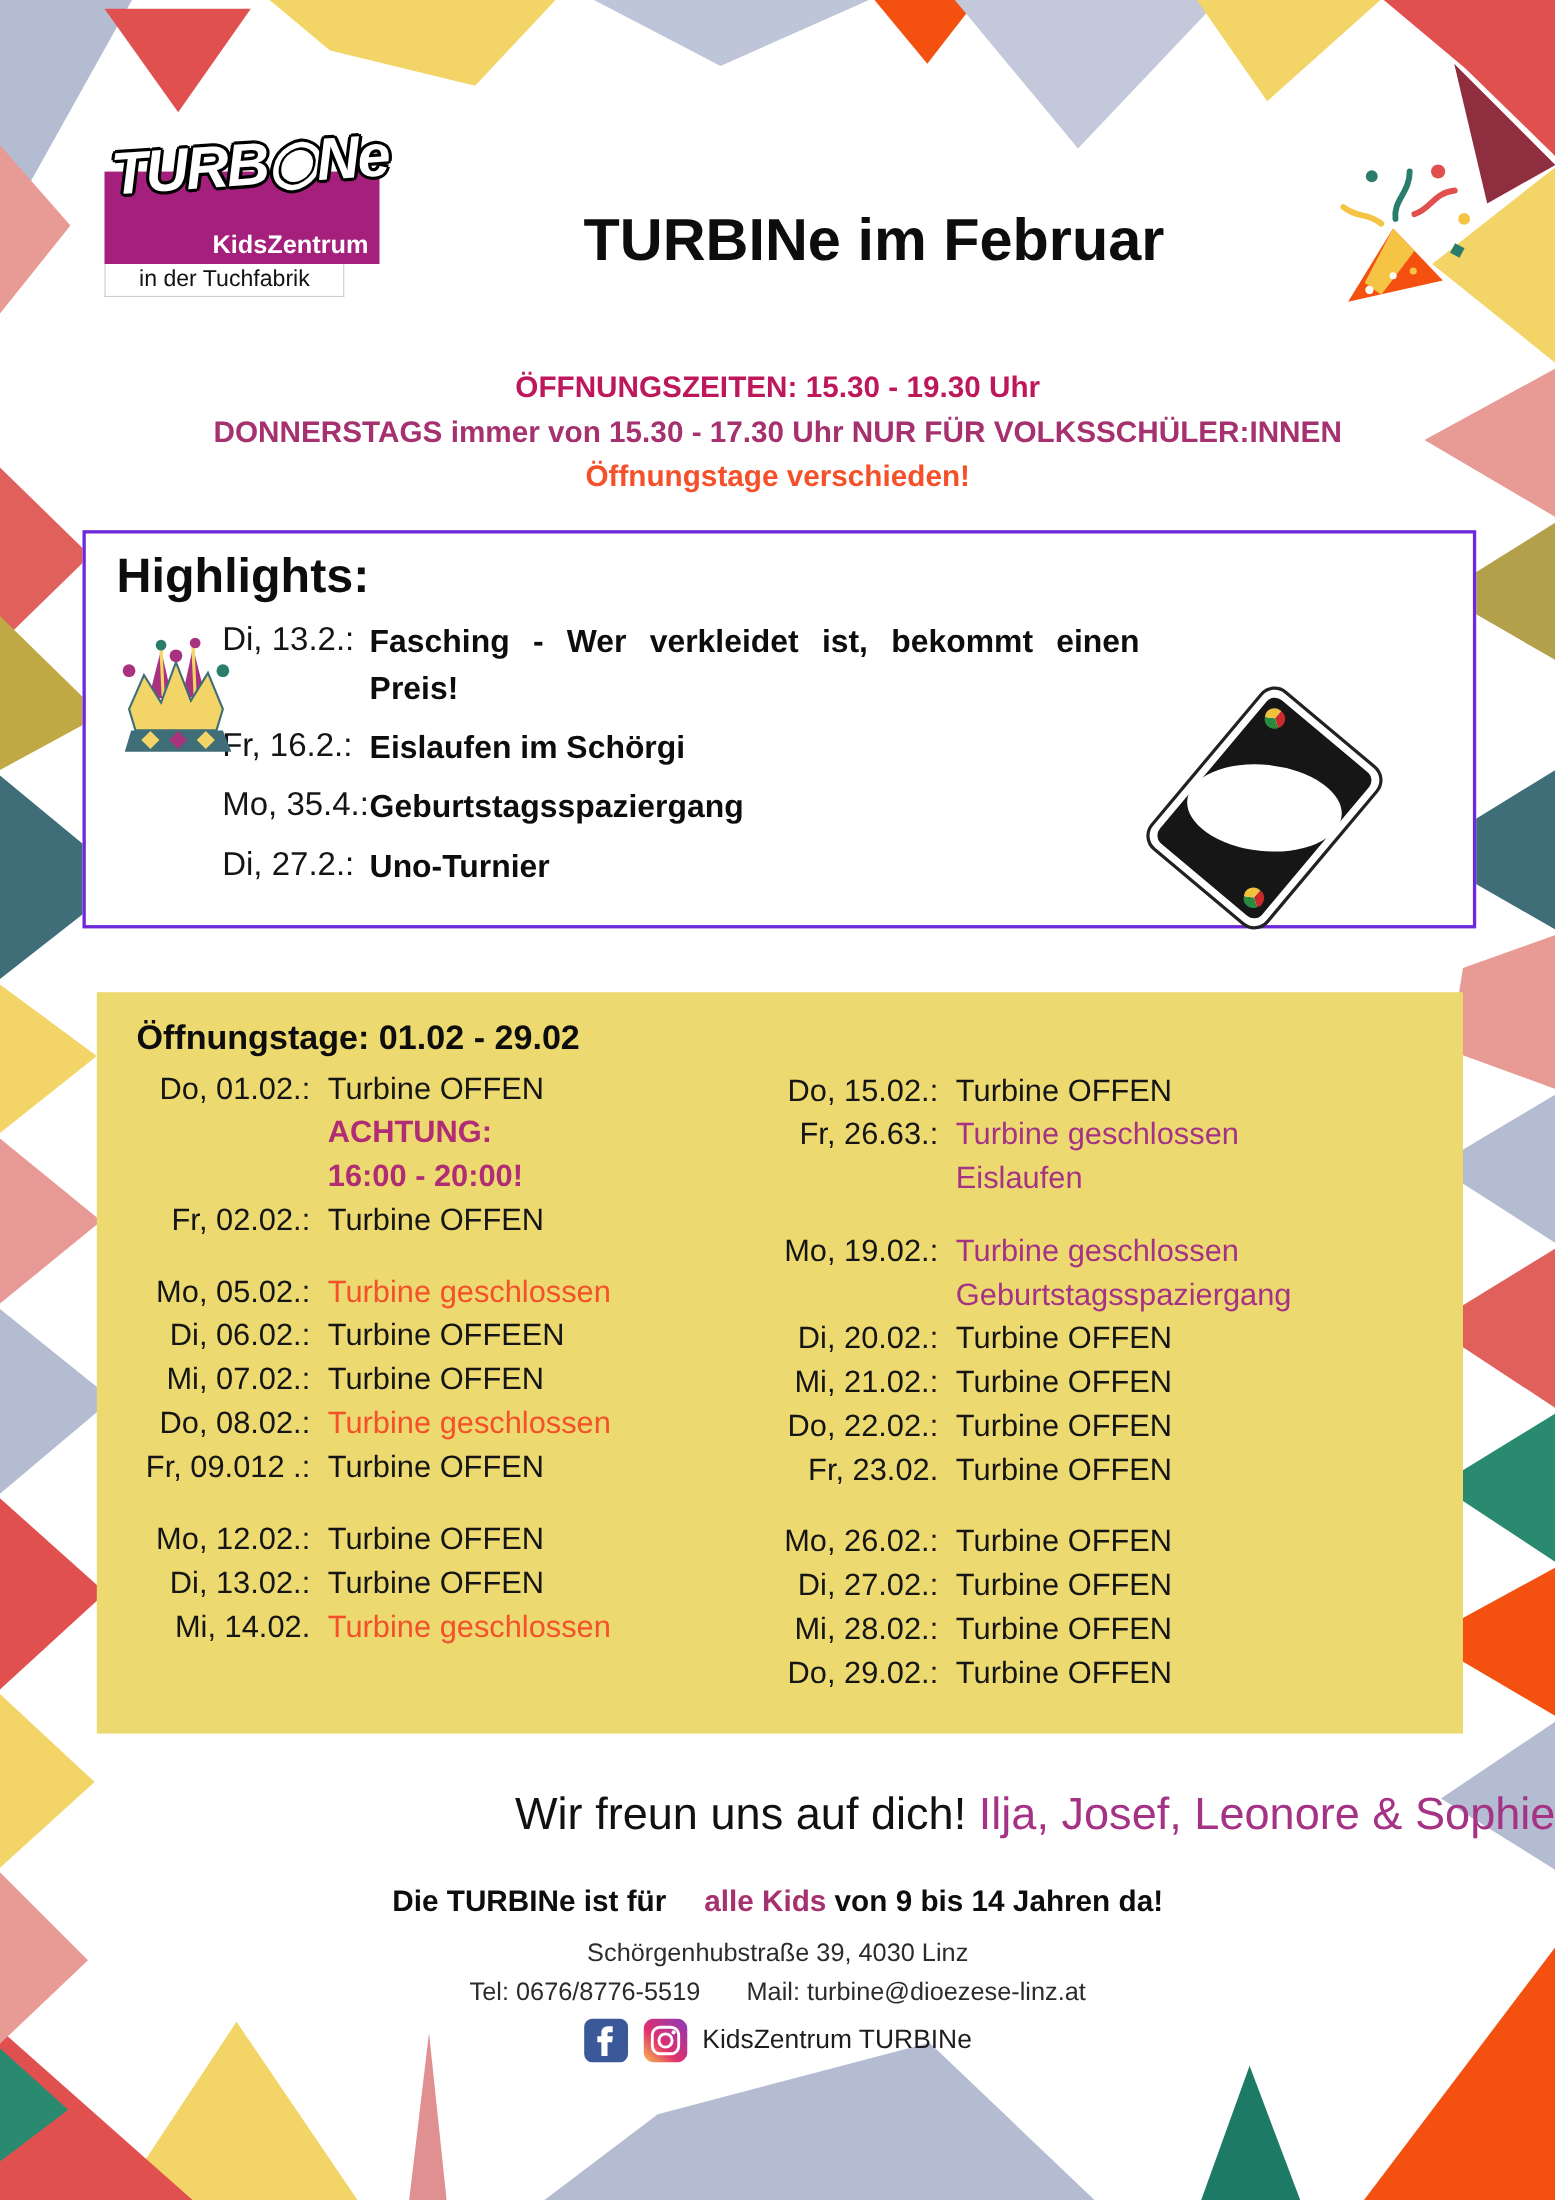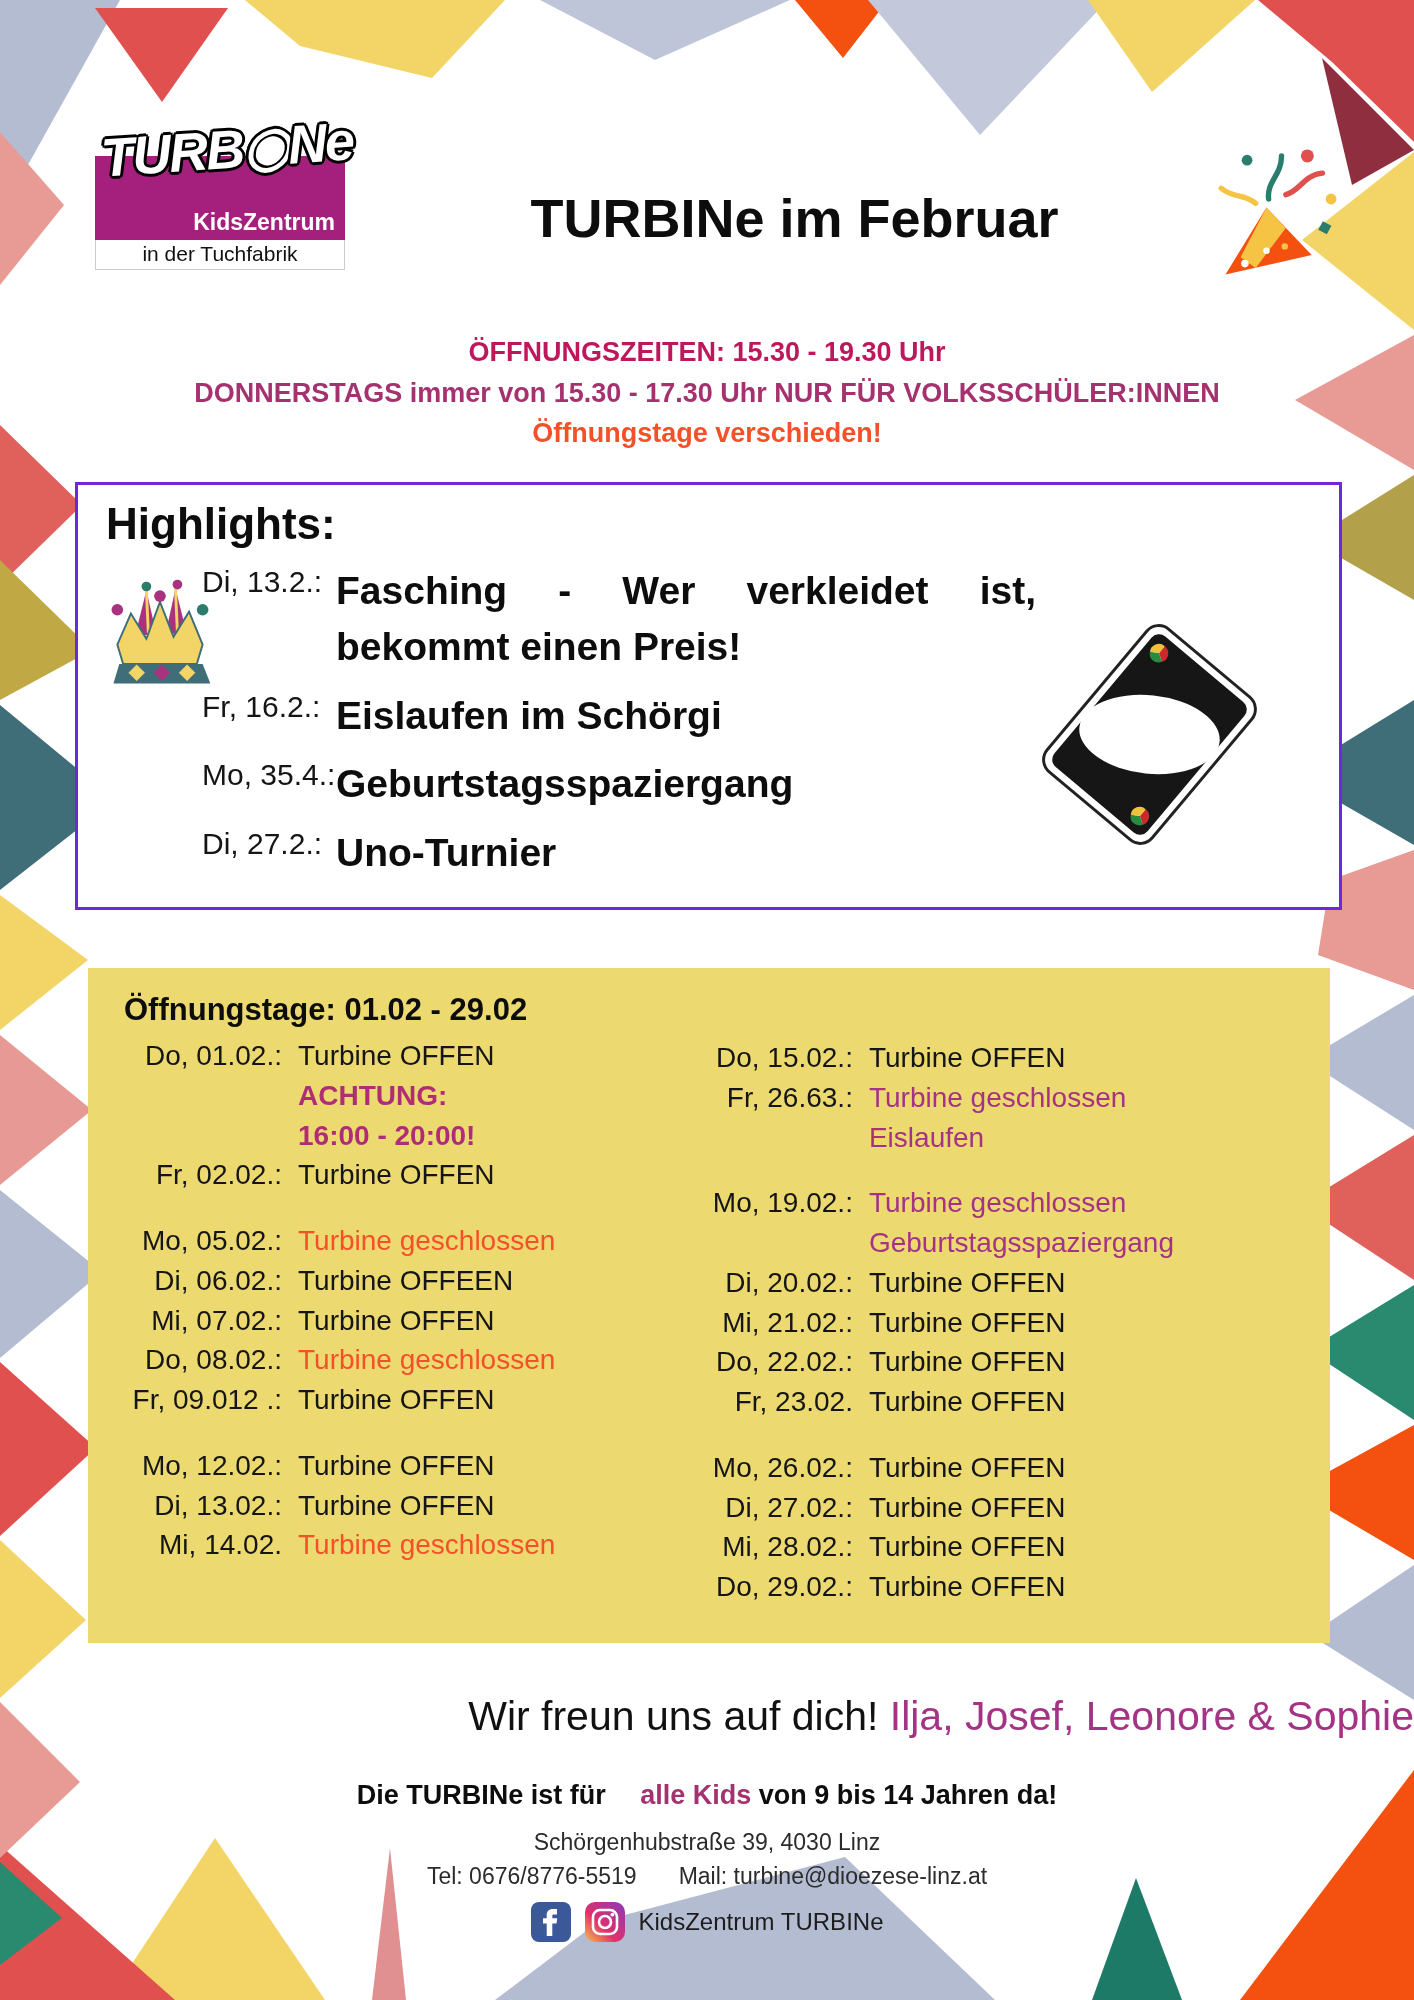--- a/index.html
+++ b/index.html
@@ -21,21 +21,21 @@
   }
   .logo-graffiti {
     position:absolute; left:-18px; top:-38px; width:300px; text-align:center;
     font-size:54px; font-weight:800; font-style:italic; color:#fff; letter-spacing:-2px;
     text-shadow:-3px 0 0 #000, 3px 0 0 #000, 0 -3px 0 #000, 0 3px 0 #000,
                 -2px -2px 0 #000, 2px 2px 0 #000, 2px -2px 0 #000, -2px 2px 0 #000;
     transform:rotate(-4deg); white-space:nowrap;
   }
   .logo-kidszentrum { color:#fff; font-weight:700; font-size:23px; }
   .logo-tuchfabrik {
-    display:block; width:250px; text-align:center; color:#111; font-size:21px;
+    display:block; width:218px; text-align:center; color:#111; font-size:21px;
     border:1px solid #cccccc; border-top:none; padding:2px 0 3px;
   }
   .title-wrap { flex:1 1 auto; text-align:center; padding-top:10px; }
   .title { font-size:54px; font-weight:800; color:#0d0d0d; letter-spacing:0px; }
   .popper { width:140px; height:140px; flex:0 0 auto; }
 
   
   .opening { text-align:center; margin-top:24px; }
   .opening .l1 { color:#be185d; font-weight:700; font-size:27px; line-height:1.5; }
   .opening .l2 { color:#a5316f; font-weight:700; font-size:27px; line-height:1.5; }
@@ -43,21 +43,21 @@
 
   
   .highlights {
     position:relative; margin:28px 72px 0 75px; border:3px solid #6d28d9;
     background:#ffffff; min-height:362px; padding:14px 28px 26px;
   }
   .hl-title { font-size:44px; font-weight:800; color:#0d0d0d; }
   .crown { position:absolute; left:18px; top:88px; width:126px; height:120px; }
   .hl-rows { margin:14px 0 0 96px; display:grid; grid-template-columns:118px 700px; column-gap:16px; row-gap:12px; }
   .hl-date { font-size:30px; font-weight:400; color:#151515; text-align:right; white-space:nowrap; padding-top:2px; }
-  .hl-text { font-size:39px; font-weight:700; color:#0d0d0d; line-height:1.45; }
+  .hl-text { font-size:29px; font-weight:700; color:#0d0d0d; line-height:1.45; }
   .hl-text.justify { text-align:justify; }
   .uno { position:absolute; right:72px; top:132px; width:235px; height:235px; }
 
   
   .schedule {
     margin:58px 84px 0 88px; background:#ecd96f; padding:24px 18px 36px 22px;
     display:flex;
   }
   .col-left { width:47%; }
   .col-right { width:53%; padding-top:46px; }

